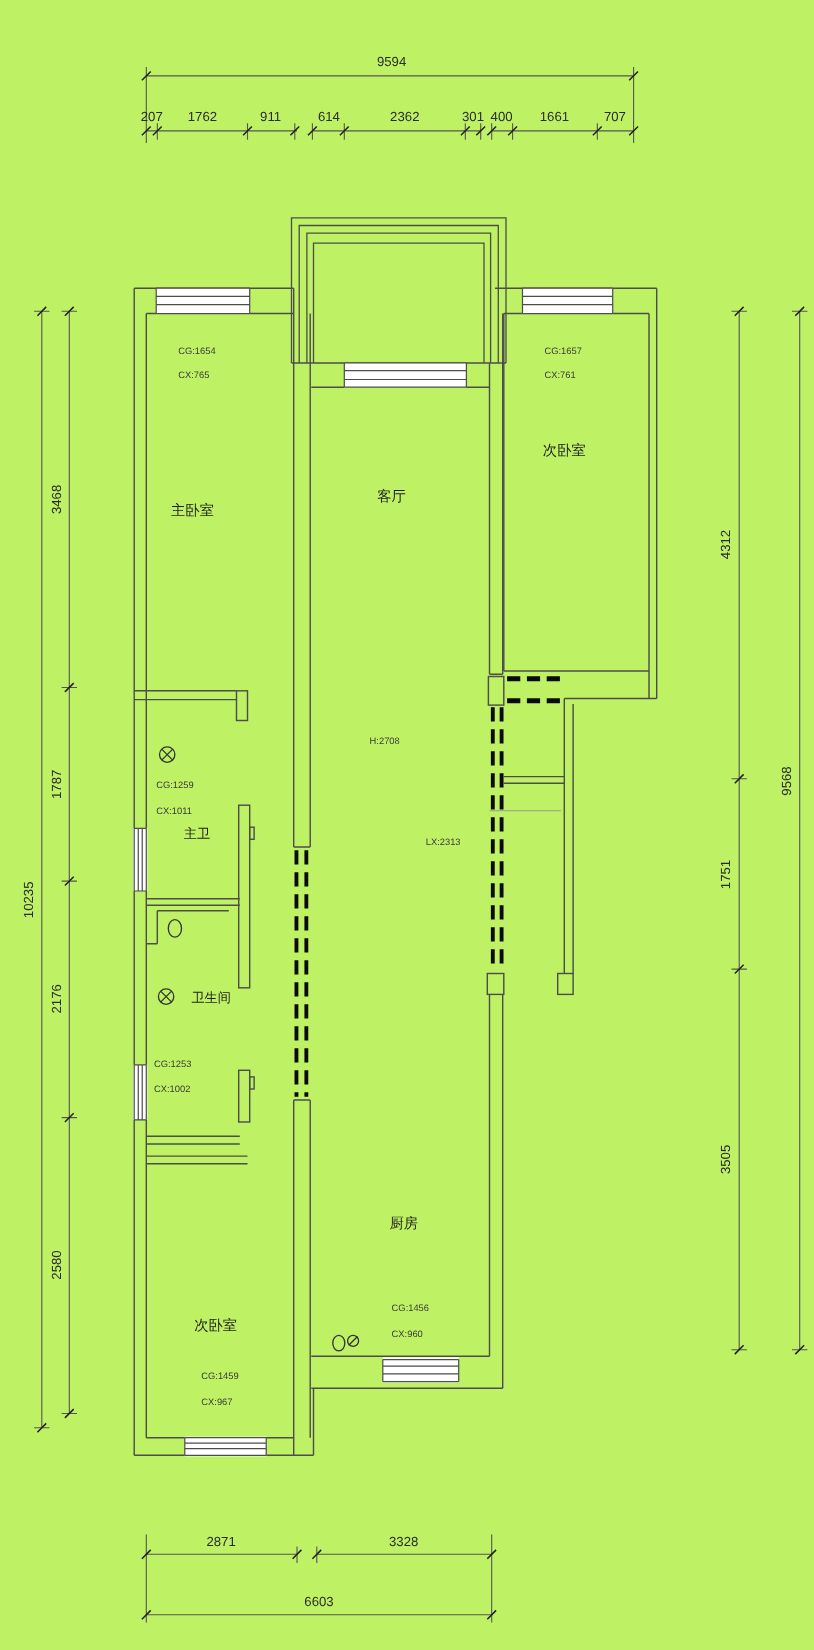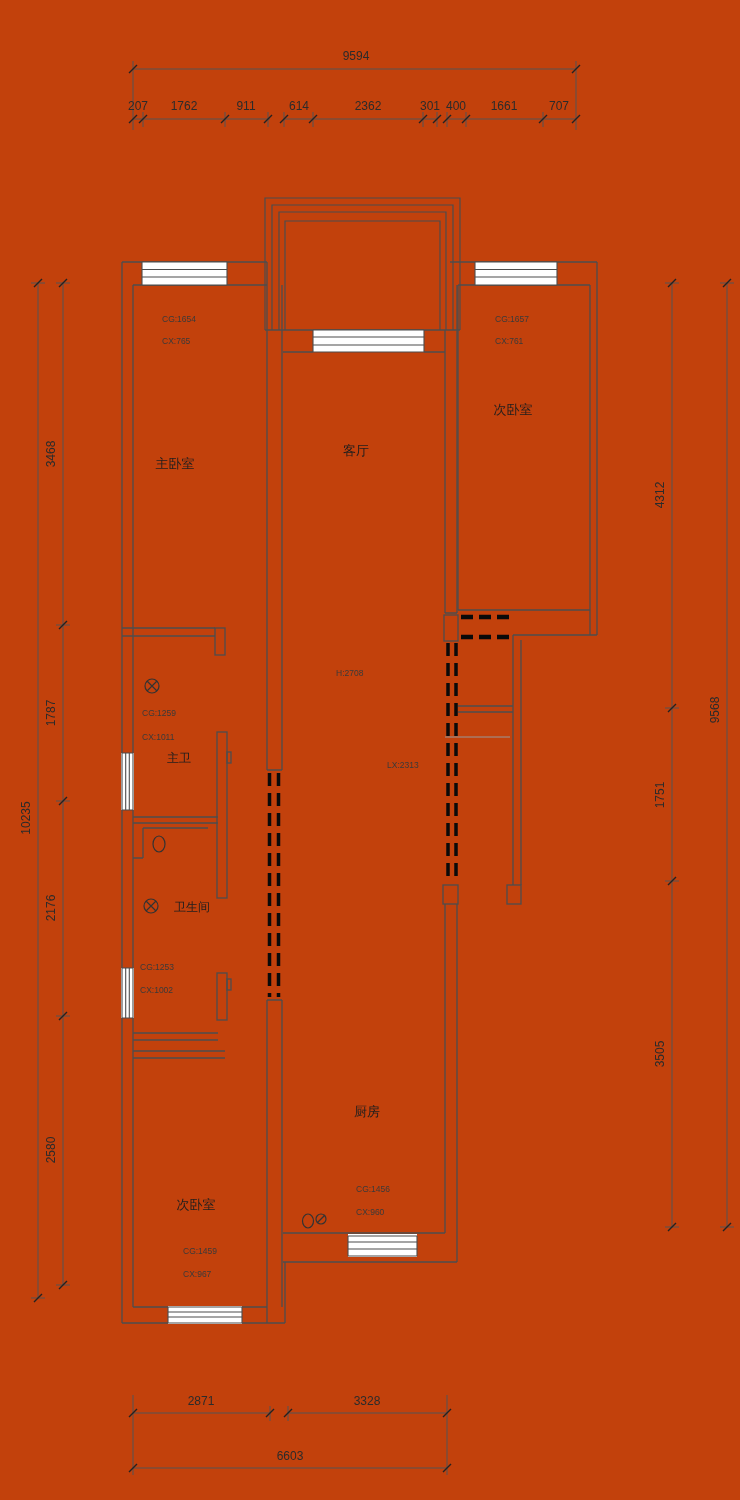--- a/index.html
+++ b/index.html
@@ -1,16 +1,16 @@
 <!DOCTYPE html>
 <html><head>
 <meta charset="utf-8">
 <style>
   html,body{margin:0;padding:0;background:#ffffff;}
-  .sheet{position:relative;width:740px;height:1500px;background:#c2410c;overflow:hidden;
+  .sheet{position:relative;width:740px;height:1500px;background:#bef264;overflow:hidden;
          font-family:"Liberation Sans", sans-serif;}
   svg{position:absolute;left:0;top:0;}
   text{font-family:"Liberation Sans","DejaVu Sans",sans-serif;fill:#2b2b2b;}
   .dim{font-size:12px;}
   .room{font-size:13px;fill:#1e1e1e;}
   .roomsm{font-size:12px;fill:#1e1e1e;}
   .note{font-size:8.5px;fill:#3a3a3a;}
 </style>
 </head>
 <body>

